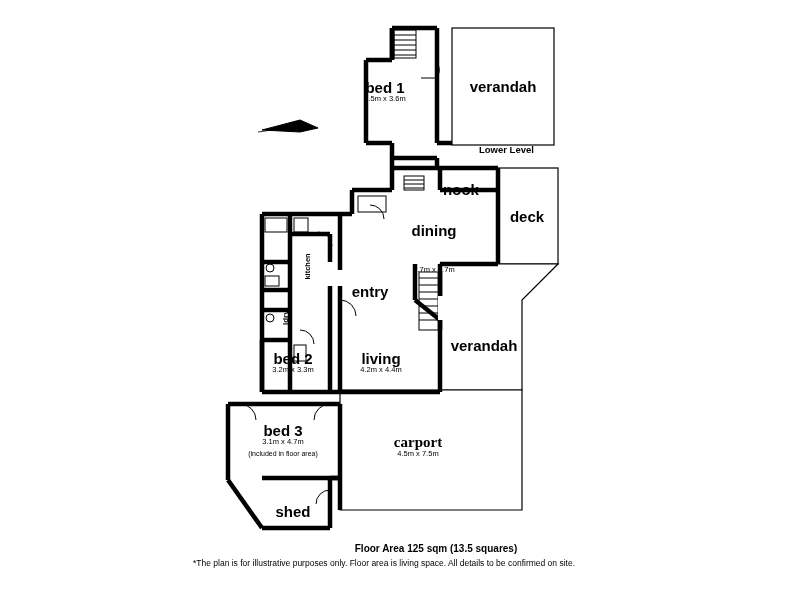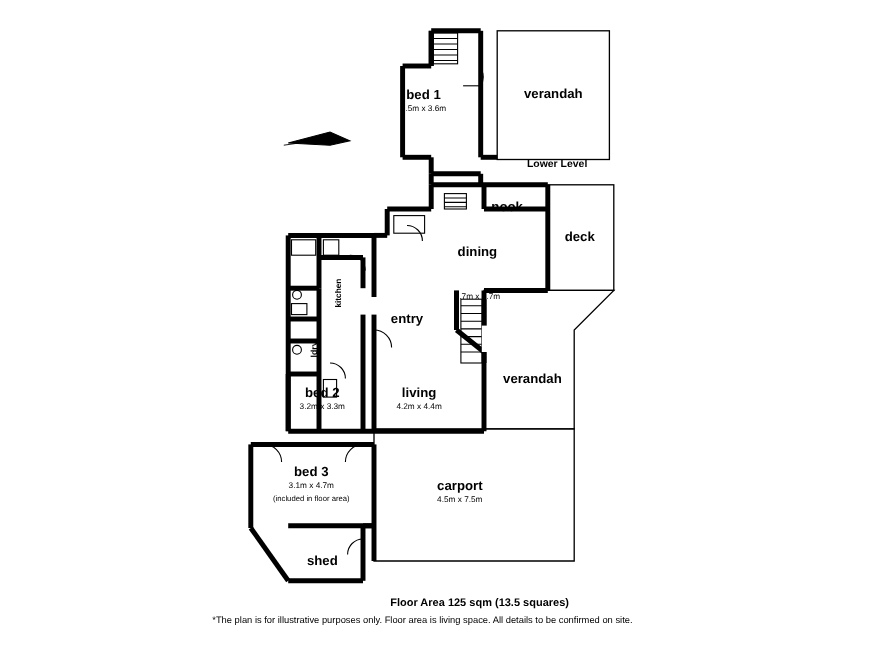--- a/index.html
+++ b/index.html
@@ -23,21 +23,21 @@
     height: 600px;
   }
   .lbl {
     position: absolute;
     text-align: center;
     line-height: 1.18;
     white-space: nowrap;
   }
   .room-name {
     font-weight: bold;
-    font-size: 12px;
+    font-size: 15px;
   }
   .room-dims {
     font-weight: normal;
     font-size: 7.5px;
   }
   .room-note {
     font-weight: normal;
     font-size: 7px;
   }
   .vert {
@@ -222,19 +222,19 @@
 
 <div class="lbl room-name" style="left:352px; top:350px; width:58px;">living</div>
 <div class="lbl room-dims" style="left:345px; top:366px; width:72px;">4.2m x 4.4m</div>
 
 <div class="lbl room-name" style="left:449px; top:337px; width:70px;">verandah</div>
 
 <div class="lbl room-name" style="left:253px; top:422px; width:60px;">bed 3</div>
 <div class="lbl room-dims" style="left:247px; top:438px; width:72px;">3.1m x 4.7m</div>
 <div class="lbl room-note" style="left:233px; top:450px; width:100px;">(included in floor area)</div>
 
-<div class="lbl room-name" style="left:385px; top:434px; width:66px;">carport</div>
+<div class="lbl room-name" style="left:385px; top:434px; width:66px;font-family:Liberation Serif, serif;">carport</div>
 <div class="lbl room-dims" style="left:382px; top:450px; width:72px;">4.5m x 7.5m</div>
 
 <div class="lbl room-name" style="left:268px; top:503px; width:50px;">shed</div>
 
 <div class="footer-area">Floor Area 125 sqm (13.5 squares)</div>
 <div class="footer-note">*The plan is for illustrative purposes only. Floor area is living space. All details to be confirmed on site.</div>
 
 </body></html>

